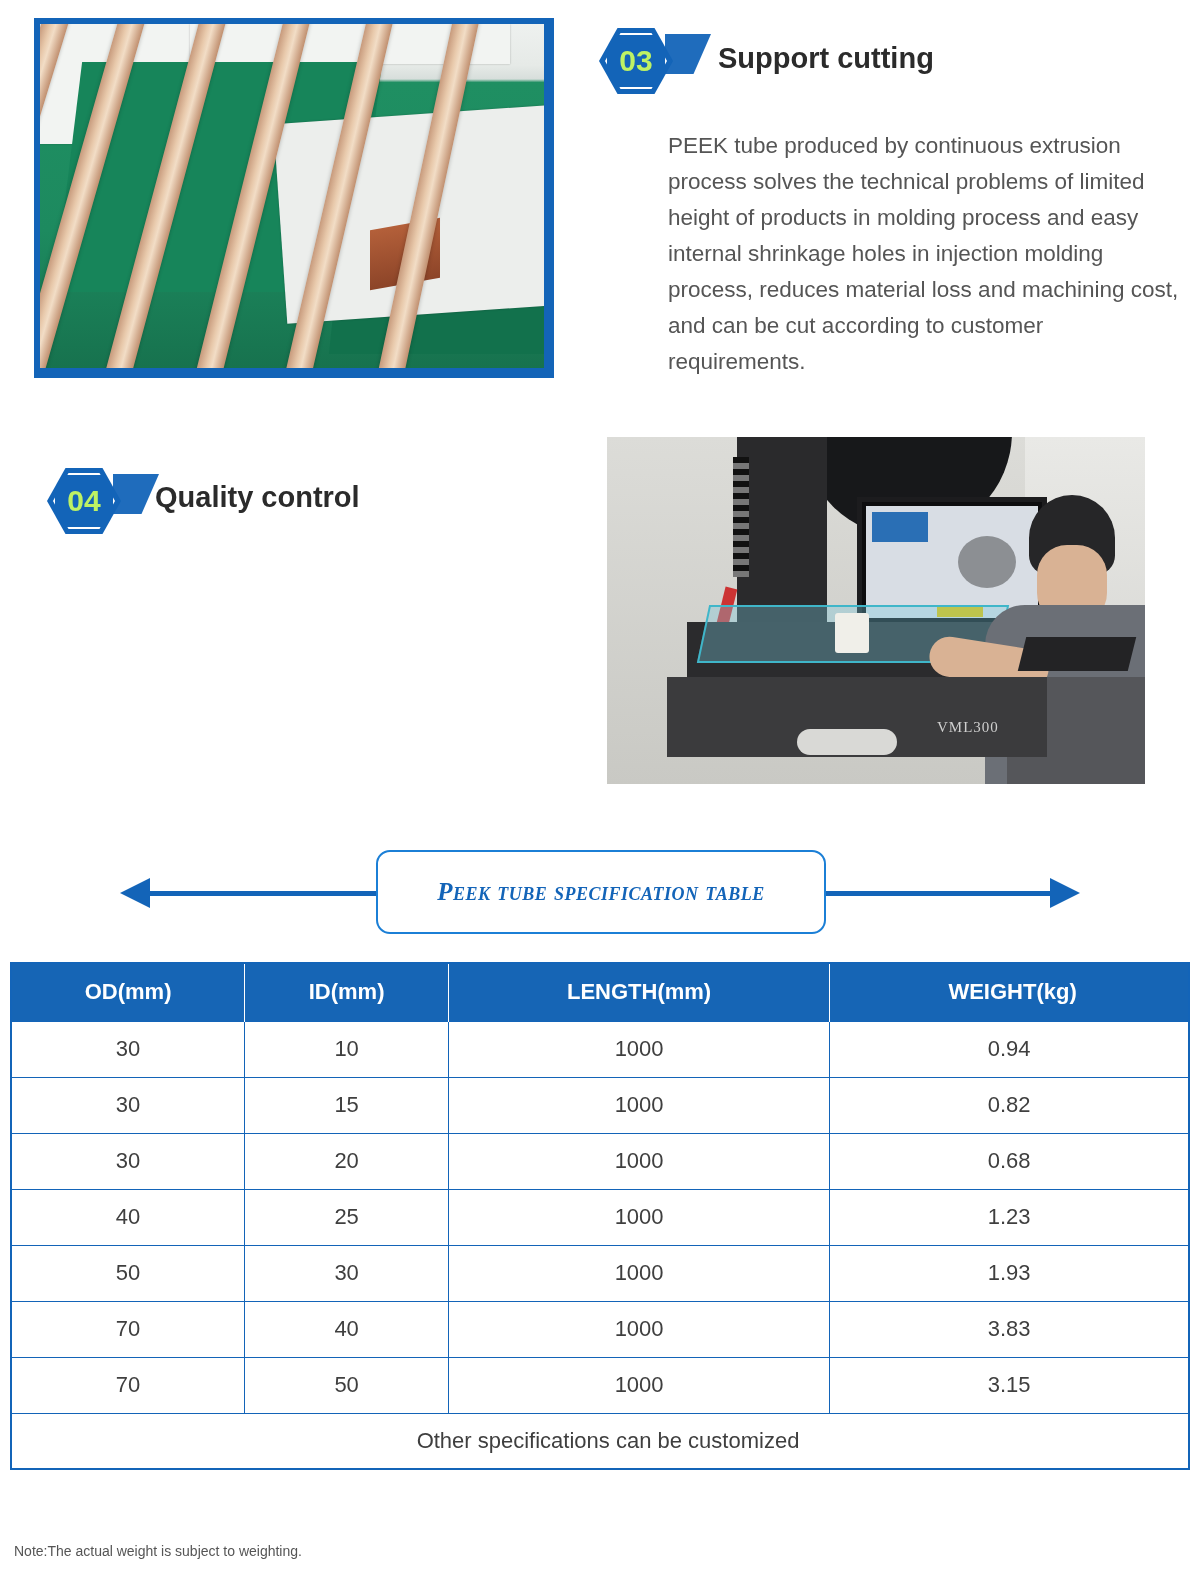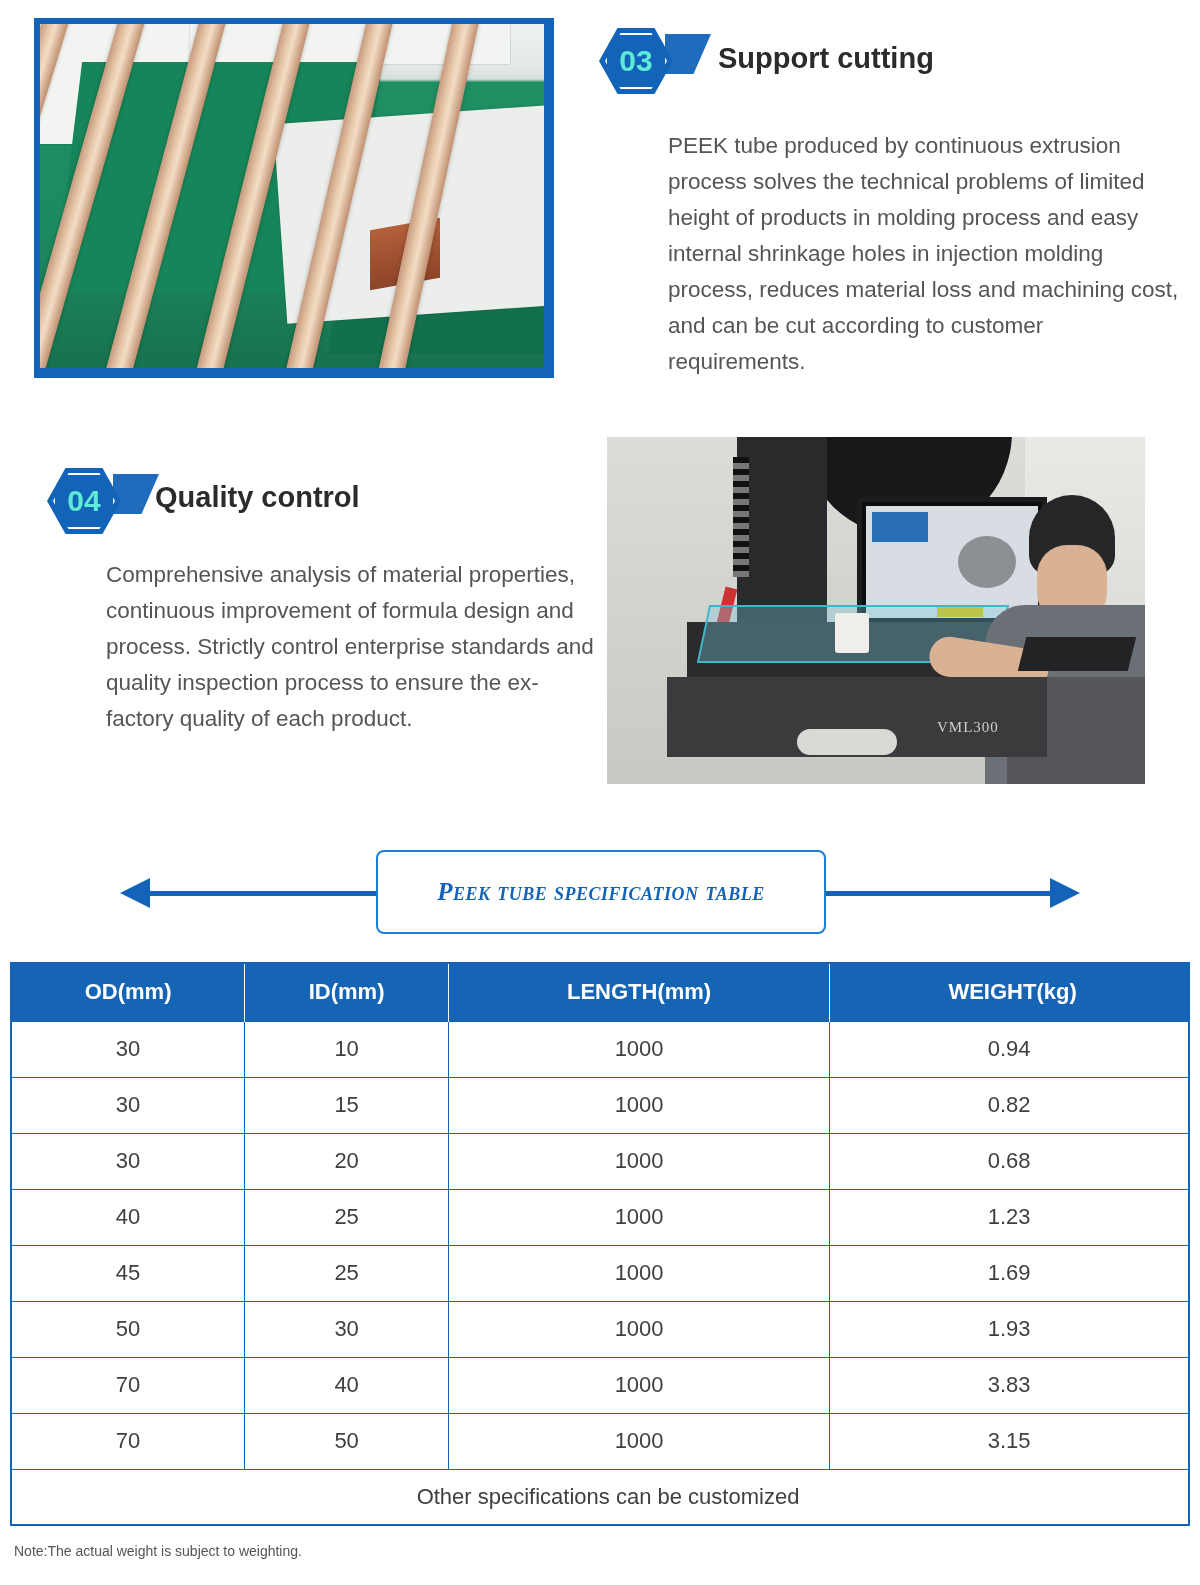--- a/index.html
+++ b/index.html
@@ -52,21 +52,21 @@
     position: absolute; left: 330px; top: 200px; width: 70px; height: 60px;
     background: linear-gradient(180deg,#b4603a,#8c4428); transform: skewY(-10deg);
   }
 
   .badge {
     position: absolute;
     width: 74px; height: 66px;
     background: #1364b8;
     clip-path: polygon(25% 0%, 75% 0%, 100% 50%, 75% 100%, 25% 100%, 0% 50%);
     display: flex; align-items: center; justify-content: center;
-    color: #5eead4; font-size: 30px; font-weight: bold;
+    color: #bef264; font-size: 30px; font-weight: bold;
   }
   .badge-wrap { position: absolute; }
   .badge-tail {
     position: absolute; left: 66px; top: 6px;
     width: 46px; height: 40px;
     background: #1364b8;
     clip-path: polygon(0 0, 100% 0, 62% 100%, 0% 100%);
     opacity: .95;
   }
   .badge-inner-border {
@@ -127,21 +127,21 @@
   .arrow-line.left { left: 148px; width: 230px; }
   .arrow-line.right { left: 822px; width: 232px; }
   .arrow-head {
     position: absolute; top: 33px; width: 0; height: 0;
     border-top: 15px solid transparent; border-bottom: 15px solid transparent;
   }
   .arrow-head.left { left: 120px; border-right: 30px solid #1364b8; }
   .arrow-head.right { left: 1050px; border-left: 30px solid #1364b8; }
   .title-pill {
     position: absolute; left: 376px; top: 5px; width: 450px; height: 84px;
-    border: 2px solid #1b7fd6; border-radius: 8px; background: #fff;
+    border: 2px solid #1b7fd6; border-radius: 14px; background: #fff;
     display: flex; align-items: center; justify-content: center;
   }
   .title-pill span {
     font-family: "Liberation Serif", serif;
     font-style: italic; font-weight: bold;
     font-size: 25px; color: #1364b8;
     font-variant: small-caps;
     letter-spacing: .5px;
   }
 
@@ -200,21 +200,20 @@
   </div>
   <div class="sec-title" style="left:718px; top:42px;">Support cutting</div>
   <div class="sec-body" style="left:668px; top:128px; width:516px;">PEEK tube produced by continuous extrusion process solves the technical problems of limited height of products in molding process and easy internal shrinkage holes in injection molding process, reduces material loss and machining cost, and can be cut according to customer requirements.</div>
 
   <div class="badge-wrap" style="left:47px; top:468px;">
     <div class="badge-tail"></div>
     <div class="badge">04</div>
     <div class="badge-inner-border"></div>
   </div>
   <div class="sec-title" style="left:155px; top:481px;">Quality control</div>
-  <div class="sec-body" style="left:106px; top:557px; width:490px;">Comprehensive analysis of material properties, continuous improvement of formula design and process. Strictly control enterprise standards and quality inspection process to ensure the ex-factory quality of each product.</div>
 
   <div class="sec04-photo">
     <div class="lab">
       <div class="wallR"></div>
       <div class="machine-head"></div>
       <div class="machine-col"></div>
       <div class="scalebar"></div>
       <div class="red"></div>
       <div class="monitor">
           <div class="screen">
@@ -276,26 +275,20 @@
         <td>1000</td>
         <td>0.68</td>
       </tr>
       <tr>
         <td>40</td>
         <td>25</td>
         <td>1000</td>
         <td>1.23</td>
       </tr>
       <tr>
-        <td>45</td>
-        <td>25</td>
-        <td>1000</td>
-        <td>1.69</td>
-      </tr>
-      <tr>
         <td>50</td>
         <td>30</td>
         <td>1000</td>
         <td>1.93</td>
       </tr>
       <tr>
         <td>70</td>
         <td>40</td>
         <td>1000</td>
         <td>3.83</td>

